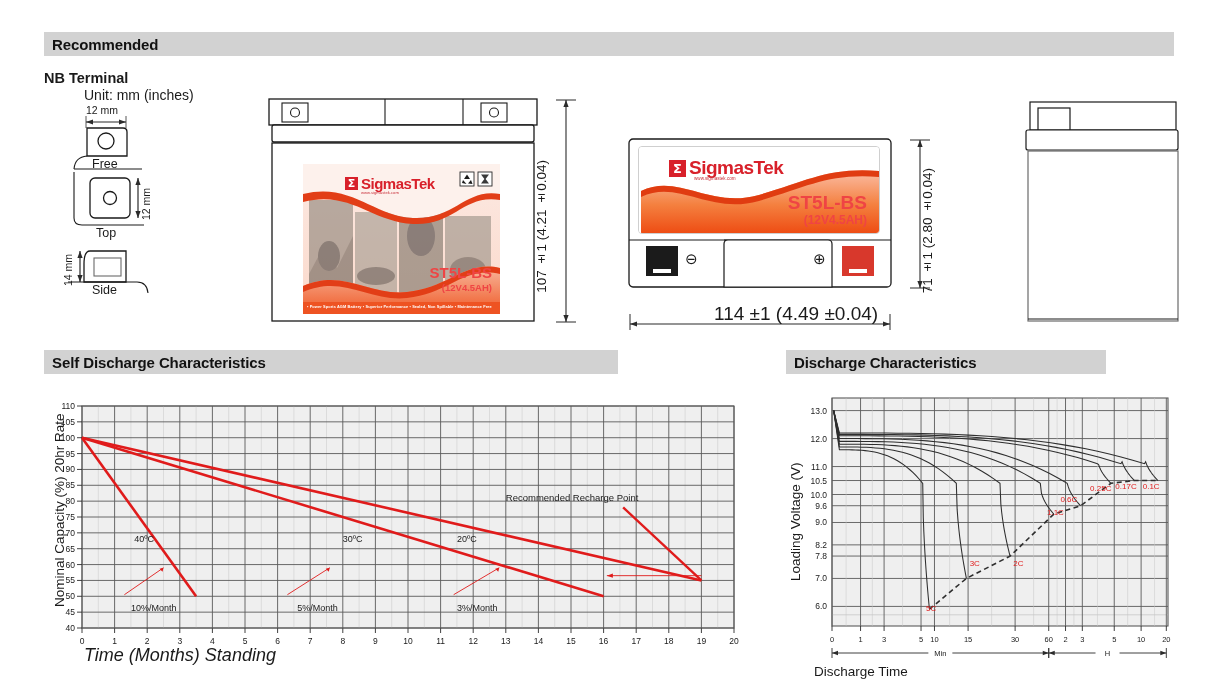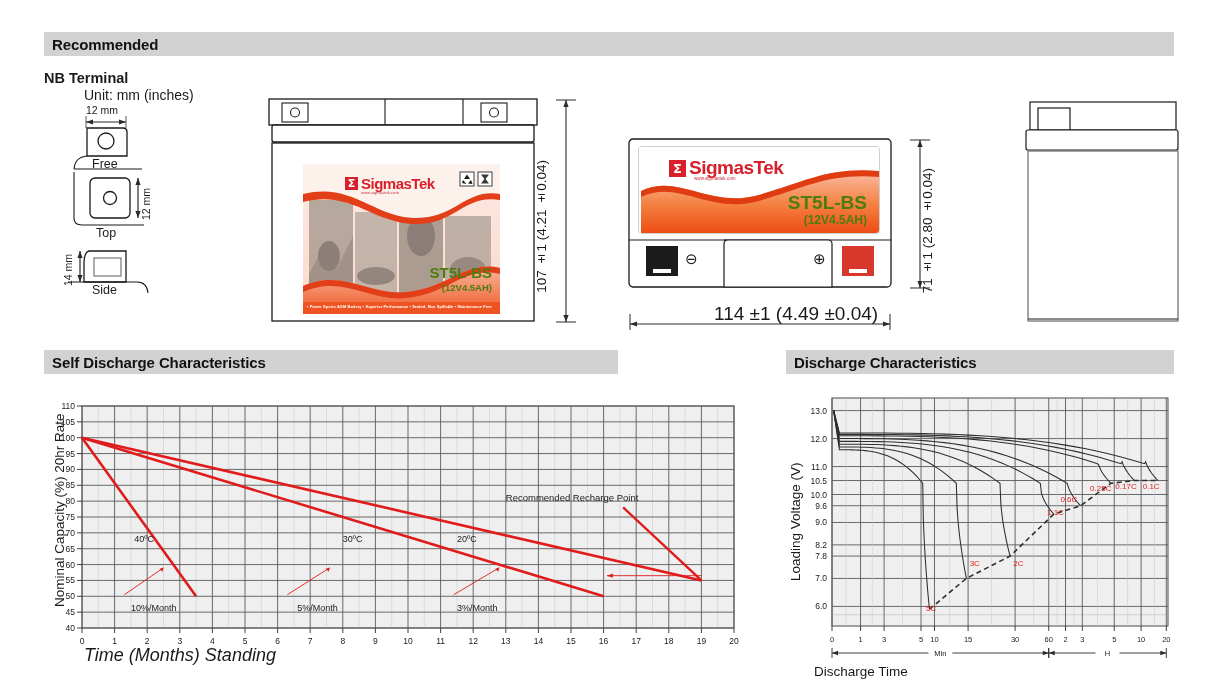--- a/index.html
+++ b/index.html
@@ -19,21 +19,21 @@
     display: flex;
     align-items: center;
     padding-left: 8px;
     font-size: 15px;
     font-weight: bold;
     color: #121212;
     letter-spacing: -0.1px;
   }
   #hdr-dimensions { left: 44px; top: 32px; width: 1130px; }
   #hdr-self { left: 44px; top: 350px; width: 574px; }
-  #hdr-disch { left: 786px; top: 350px; width: 388px; }
+  #hdr-disch { left: 786px; top: 350px; width: 320px; }
 
   .lbl { position: absolute; font-size: 13px; }
   .bold { font-weight: bold; }
 
   
   #term-block { position: absolute; left: 44px; top: 68px; width: 190px; height: 262px; }
   .dim-txt { font-size: 10.5px; color: #1a1a1a; position: absolute; white-space: nowrap; }
   .vtxt { writing-mode: vertical-rl; transform: rotate(180deg); }
   .viewname { position: absolute; font-size: 12.5px; }
 
@@ -45,21 +45,21 @@
 
   .brandrow { position: absolute; display: flex; align-items: center; }
   .sigma-badge {
     background: #d8202a; color: #fff; font-weight: bold;
     display: flex; align-items: center; justify-content: center;
     font-family: "DejaVu Sans", sans-serif;
   }
   .brandtxt { color: #d8202a; font-weight: bold; letter-spacing: -0.5px; }
   .urltxt { color: #c8303a; }
 
-  .modeltxt { position: absolute; color: #4d7c0f; font-weight: bold; text-align: center; }
+  .modeltxt { position: absolute; color: #ef4444; font-weight: bold; text-align: center; }
   .tagline {
     position: absolute; color: #ffffff; font-weight: bold;
     white-space: nowrap; overflow: hidden;
   }
 
   svg { display: block; overflow: visible; }
 </style>
 </head>
 <body>
 

